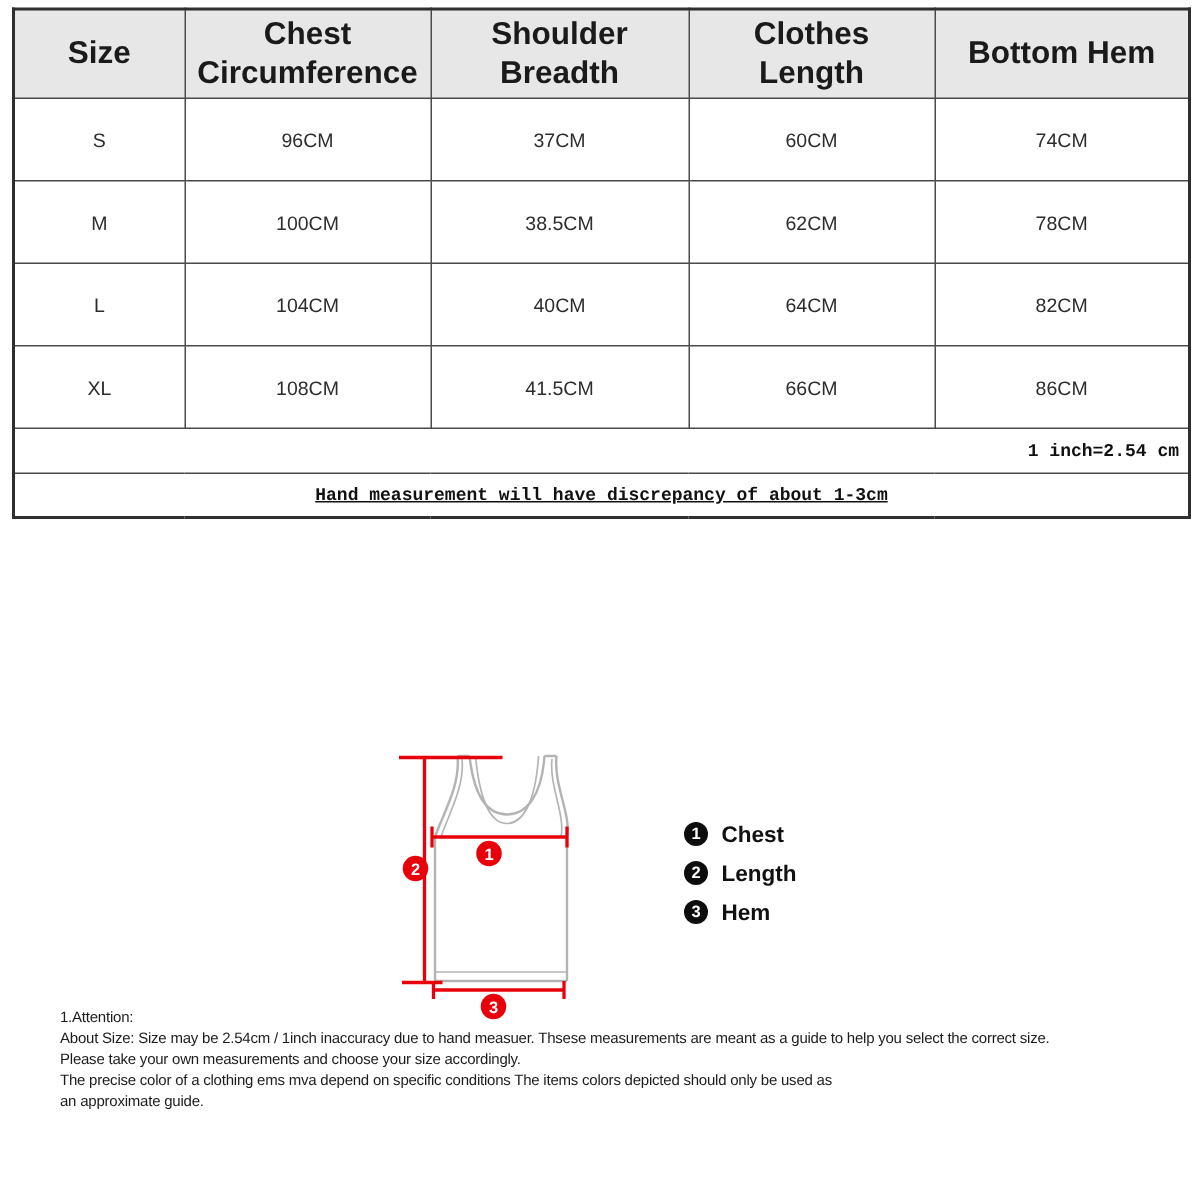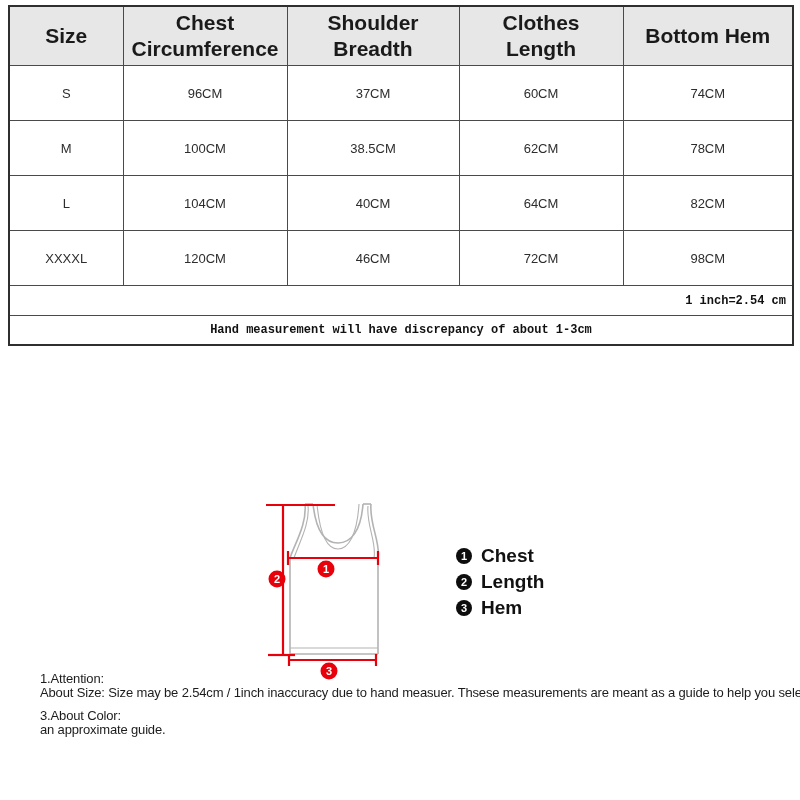--- a/index.html
+++ b/index.html
@@ -22,37 +22,37 @@
   table.size-table th{
     height:58px;background:#e7e7e7;
     font-size:21px;font-weight:bold;color:#1a1a1a;line-height:1.25;
   }
   table.size-table td.data-cell{height:54px;font-size:13px;color:#2d2d2d;}
   td.note-cell{
     font-family:"Liberation Mono","DejaVu Sans Mono",monospace;
     font-weight:bold;font-size:12px;color:#111;
   }
   td.note-cell.inch{height:29px;text-align:right;}
-  td.note-cell.hand{height:28px;}
+  td.note-cell.hand{height:28px;text-decoration:underline;}
 
   
   .diagram-section{position:absolute;left:0;top:503px;width:800px;height:174px;}
   .garment-svg{position:absolute;left:233px;top:0;overflow:visible;}
   .legend{position:absolute;left:456px;top:40px;}
   .legend-row{display:flex;align-items:center;height:26px;}
   .lg-marker{
     width:16px;height:16px;border-radius:50%;background:#0d0d0d;color:#fff;
     font-size:11px;font-weight:bold;display:inline-flex;align-items:center;
     justify-content:center;flex:0 0 16px;line-height:1;
   }
-  .lg-label{margin-left:9px;font-size:19px;font-weight:bold;color:#111;}
+  .lg-label{margin-left:9px;font-size:15px;font-weight:bold;color:#111;}
 
   
   .notes-section{position:absolute;left:40px;top:672px;width:758px;}
-  .note-line{font-size:13px;letter-spacing:-0.15px;line-height:14px;
+  .note-line{font-size:10px;letter-spacing:-0.15px;line-height:14px;
     white-space:nowrap;color:#1c1c1c;}
   .note-title{margin-top:9px;}
   .note-title:first-child{margin-top:0;}
 </style>
 </head>
 <body>
 
 <table class="size-table">
   <colgroup>
     <col style="width:114px">
@@ -86,25 +86,25 @@
       <td class="data-cell">78CM</td>
     </tr>
     <tr>
       <td class="data-cell">L</td>
       <td class="data-cell">104CM</td>
       <td class="data-cell">40CM</td>
       <td class="data-cell">64CM</td>
       <td class="data-cell">82CM</td>
     </tr>
     <tr>
-      <td class="data-cell">XXXXL</td>
-      <td class="data-cell">120CM</td>
-      <td class="data-cell">46CM</td>
-      <td class="data-cell">72CM</td>
-      <td class="data-cell">98CM</td>
+      <td class="data-cell">XL</td>
+      <td class="data-cell">108CM</td>
+      <td class="data-cell">41.5CM</td>
+      <td class="data-cell">66CM</td>
+      <td class="data-cell">86CM</td>
     </tr>
     <tr>
       <td class="note-cell inch" colspan="5">1 inch=2.54 cm</td>
     </tr>
     <tr>
       <td class="note-cell hand" colspan="5">Hand measurement will have discrepancy of about 1-3cm</td>
     </tr>
   </tbody>
 </table>
 
@@ -159,15 +159,16 @@
     <div class="legend-row">
       <span class="lg-marker">3</span>
       <span class="lg-label">Hem</span>
     </div>
   </div>
 </div>
 
 <div class="notes-section">
   <div class="note-line note-title">1.Attention:</div>
   <div class="note-line">About Size: Size may be 2.54cm / 1inch inaccuracy due to hand measuer. Thsese measurements are meant as a guide to help you select the correct size.</div>
-  <div class="note-line note-title">3.About Color:</div>
+  <div class="note-line">Please take your own measurements and choose your size accordingly.</div>
+  <div class="note-line">The precise color of a clothing ems mva depend on specific conditions The items colors depicted should only be used as</div>
   <div class="note-line">an approximate guide.</div>
 </div>
 
 </body></html>

